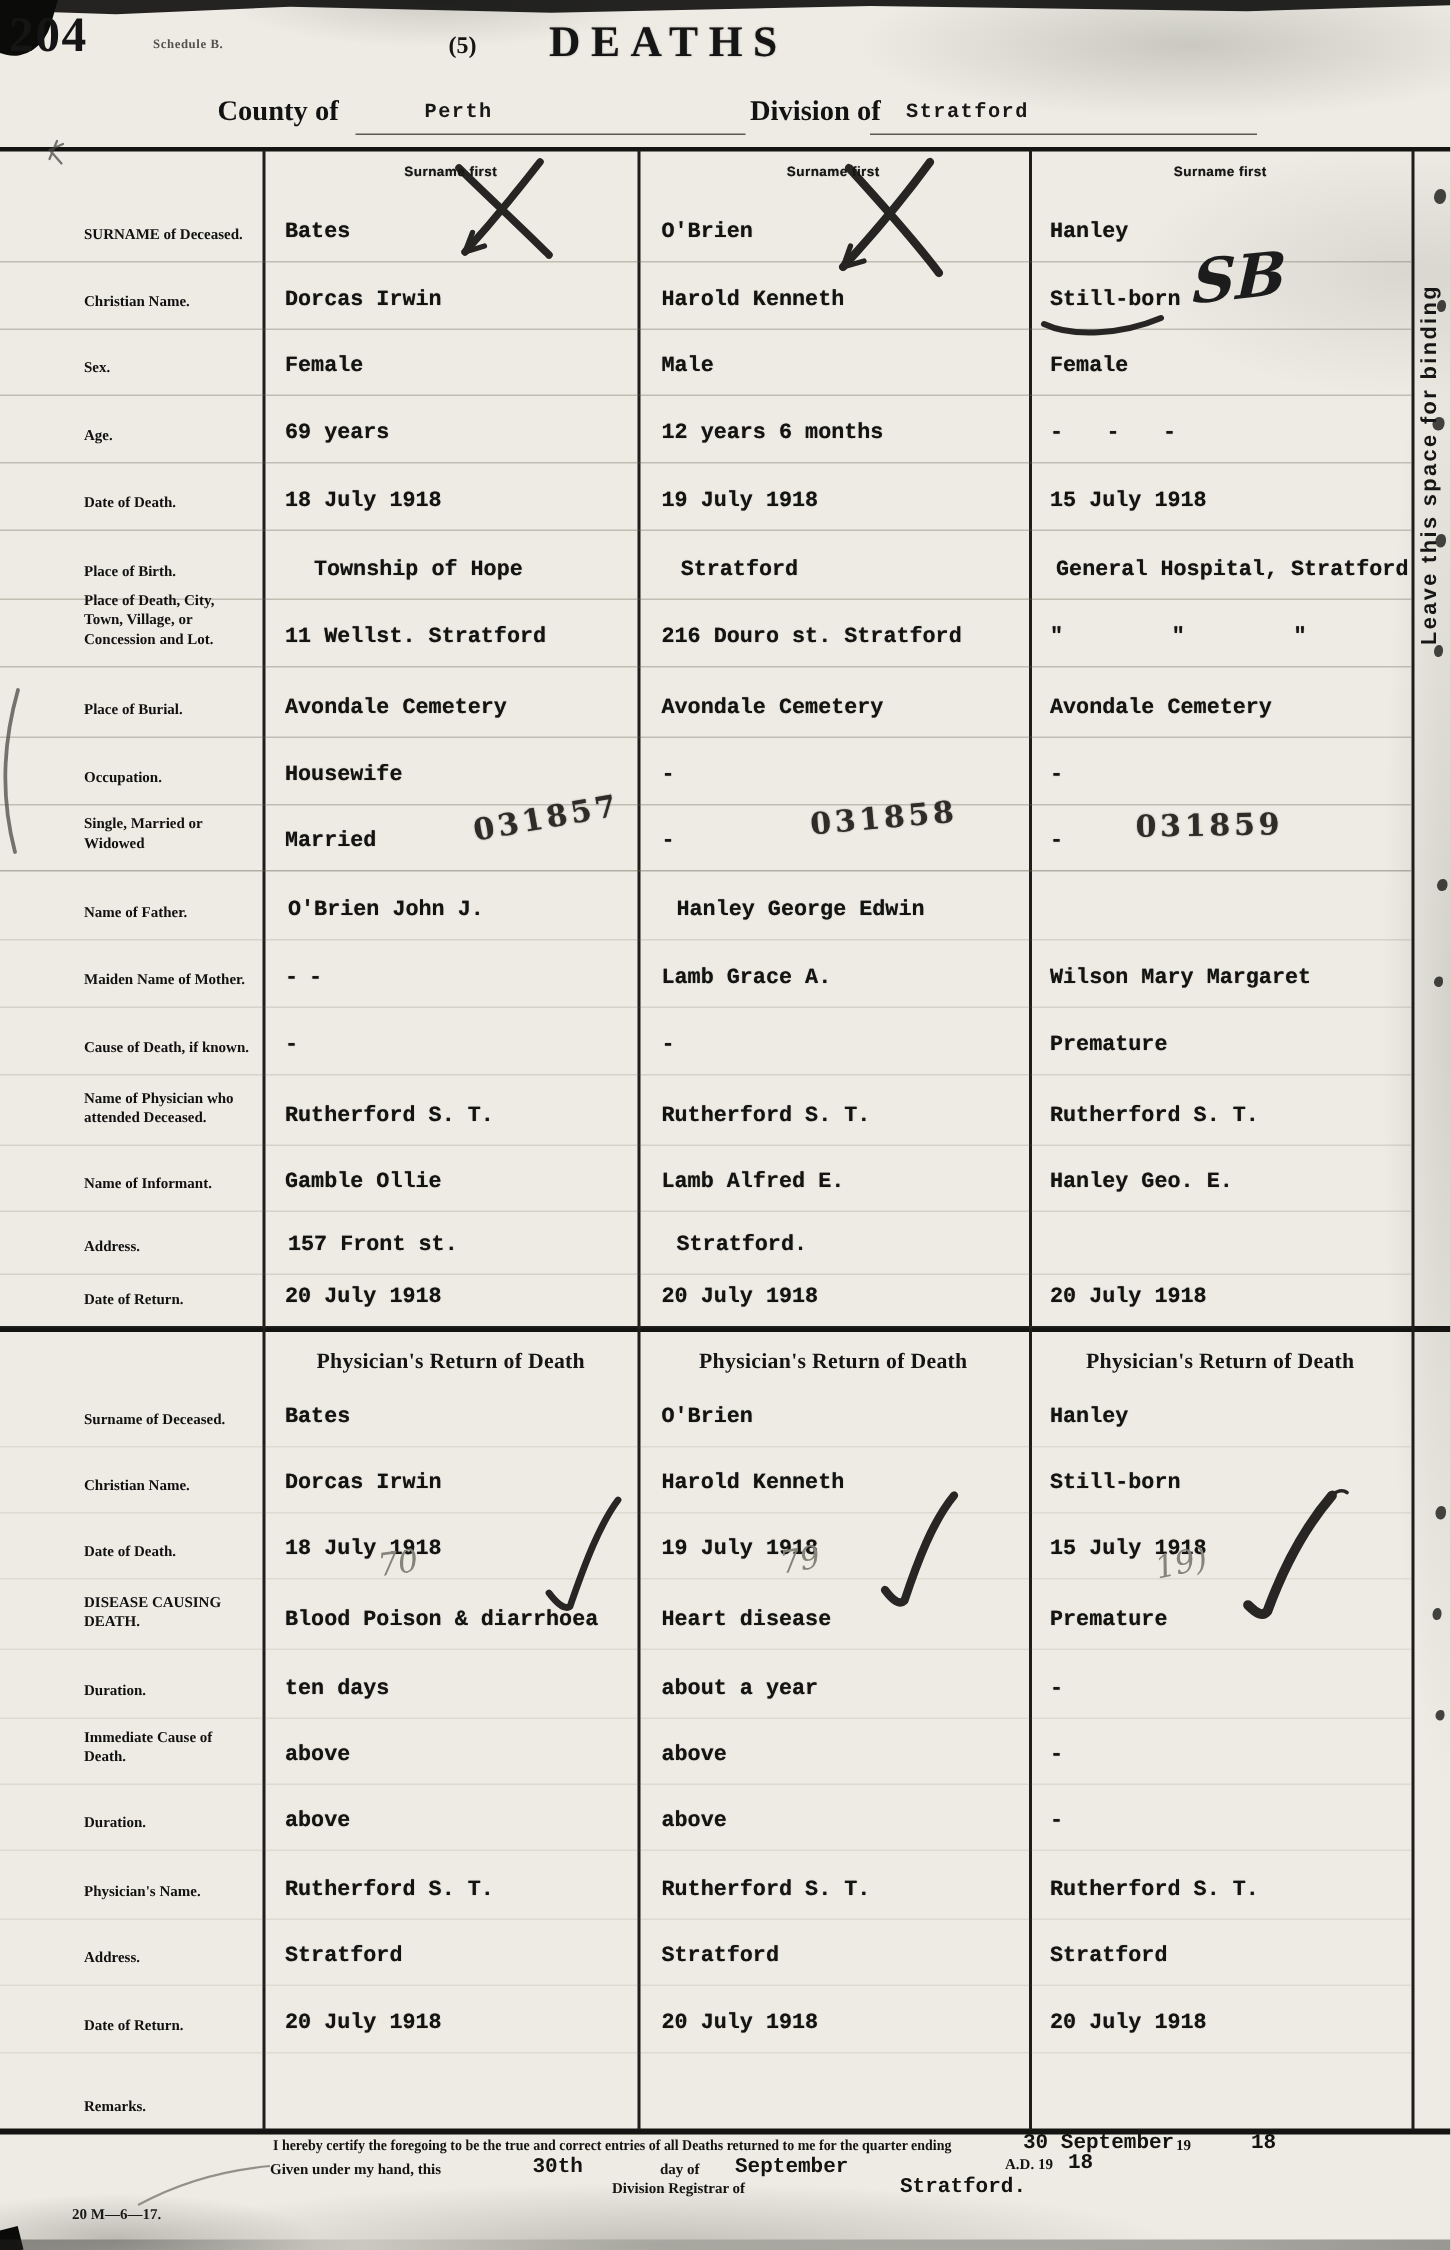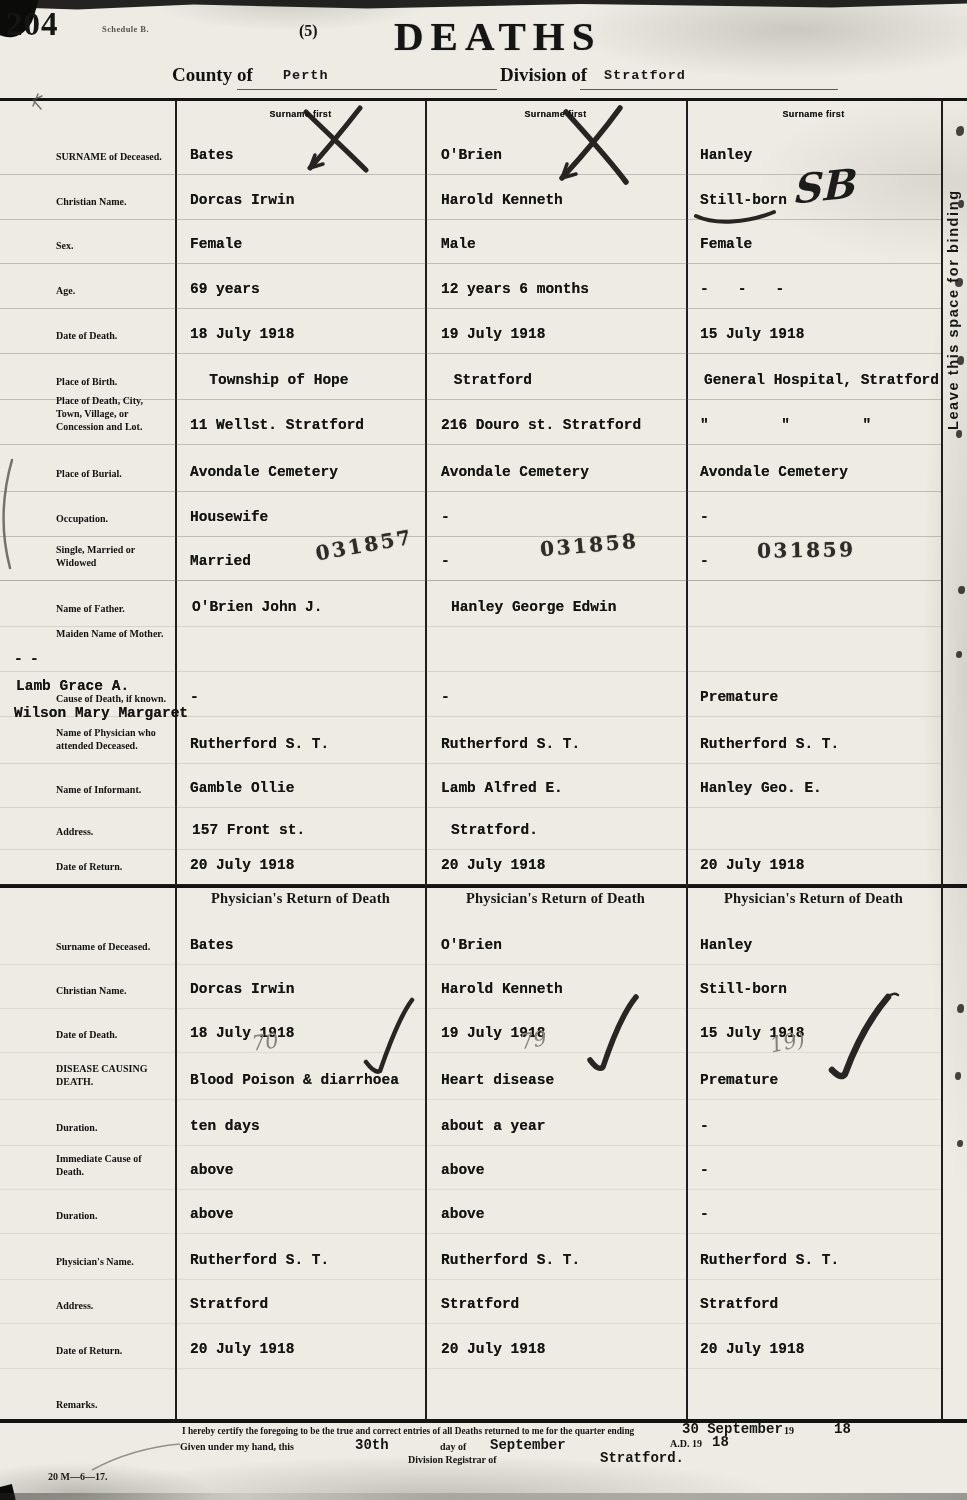--- a/index.html
+++ b/index.html
@@ -22,21 +22,21 @@
   .corner-tl{position:absolute;left:-8px;top:-12px;width:42px;height:50px;background:#0b0b0a;
     transform:rotate(16deg);border-radius:0 0 55% 12%;}
   .corner-bl{position:absolute;left:-4px;top:1486px;width:18px;height:16px;background:#0a0a09;transform:rotate(-14deg);}
   .edge-bottom{position:absolute;left:0;top:1493px;width:967px;height:7px;
     background:linear-gradient(to right, rgba(35,35,32,.45), rgba(110,110,100,.15) 25%, rgba(60,60,55,.28) 60%, rgba(25,25,22,.4));}
   .bdot{position:absolute;background:#131311;border-radius:60% 45% 55% 50%;opacity:.78;}
   
   .pageno{position:absolute;left:6px;top:6px;font-size:33px;font-weight:bold;letter-spacing:1px;}
   .schedule{position:absolute;left:102px;top:24px;font-size:8.5px;font-weight:bold;color:#2e2c28;opacity:.8;letter-spacing:.4px;}
   .sheetno{position:absolute;left:299px;top:22px;font-size:16px;font-weight:bold;}
-  .title{position:absolute;left:394px;top:12px;font-size:41px;font-weight:bold;letter-spacing:7px;
+  .title{position:absolute;left:366px;top:12px;font-size:29px;font-weight:bold;letter-spacing:7px;
     text-shadow:0 0 1px rgba(20,20,20,.5);}
   .hdr-lbl{position:absolute;font-size:19px;font-weight:bold;color:#121212;}
   .hdr-line{position:absolute;height:0;border-bottom:1.3px solid rgba(55,52,46,.8);}
   .hdr-typed{position:absolute;font-family:"Liberation Mono", monospace;font-weight:bold;font-size:13.5px;color:#181818;letter-spacing:1px;}
   
   .hline{position:absolute;left:0;background:#141412;}
   .vline{position:absolute;width:1.6px;background:#1e1d1b;}
   
   .tbl{position:absolute;left:0;width:941px;}
   .row{display:flex;align-items:stretch;box-sizing:border-box;}
@@ -44,21 +44,21 @@
   .lab{width:176px;padding:0 6px 11px 56px;font-size:10px;font-weight:bold;line-height:1.3;color:#111;}
   .val{font-family:"Liberation Mono", monospace;font-weight:bold;font-size:14.5px;color:#131312;
        white-space:nowrap;text-shadow:0 0 .6px rgba(10,10,10,.65);}
   .v1{width:249px;padding:0 2px 11px 14px;}
   .v2{width:261px;padding:0 2px 11px 16px;}
   .v3{width:255px;padding:0 2px 11px 14px;}
   .surcell{position:relative;}
   .sf{position:absolute;top:9px;left:50%;transform:translateX(-50%);
       font-family:"Liberation Sans", sans-serif;font-weight:bold;font-size:9px;color:#161616;letter-spacing:.3px;white-space:nowrap;}
   .s2head{display:flex;height:22px;}
-  .s2head .hcell{box-sizing:border-box;text-align:center;font-size:14.5px;font-weight:bold;padding-top:2px;
+  .s2head .hcell{box-sizing:border-box;text-align:center;font-size:14.5px;font-weight:bold;padding-top:12px;
       font-family:"Liberation Serif", serif;letter-spacing:.2px;}
   
   .binding{position:absolute;left:939px;top:95px;width:28px;height:430px;display:flex;align-items:center;justify-content:center;
     writing-mode:vertical-rl;transform:rotate(180deg);
     font-family:"Liberation Sans", sans-serif;font-weight:bold;font-size:14.5px;letter-spacing:1.6px;color:#161616;}
   
   .stamp{position:absolute;font-family:"DejaVu Serif", serif;font-weight:bold;font-size:20px;
     letter-spacing:2.5px;color:#2d2c29;text-shadow:0 0 1px rgba(45,45,42,.65);}
   .pencil{position:absolute;font-family:"DejaVu Serif", serif;font-style:italic;font-size:21px;color:#84847b;}
   .sbnote{position:absolute;left:795px;top:162px;font-family:"DejaVu Serif", serif;font-style:italic;font-weight:bold;
@@ -87,21 +87,21 @@
   <div class="bdot" style="left:956px;top:651px;width:6px;height:7px;"></div>
   <div class="bdot" style="left:957px;top:1004px;width:7px;height:9px;"></div>
   <div class="bdot" style="left:955px;top:1072px;width:6px;height:8px;"></div>
   <div class="bdot" style="left:957px;top:1140px;width:6px;height:7px;"></div>
 
   <div class="pageno">204</div>
   <div class="schedule">Schedule B.</div>
   <div class="sheetno">(5)</div>
   <div class="title">DEATHS</div>
 
-  <div class="hdr-lbl" style="left:145px;top:64px;margin-left:27px;">County of</div>
+  <div class="hdr-lbl" style="left:145px;top:64px;">County of</div>
   <div class="hdr-line" style="left:237px;top:89px;width:260px;"></div>
   <div class="hdr-typed" style="left:283px;top:68px;">Perth</div>
   <div class="hdr-lbl" style="left:500px;top:64px;">Division of</div>
   <div class="hdr-line" style="left:580px;top:89px;width:258px;"></div>
   <div class="hdr-typed" style="left:604px;top:68px;">Stratford</div>
 
   <div class="hline" style="top:98px;width:967px;height:2.5px;"></div>
   <div class="hline" style="top:884px;width:967px;height:3.5px;"></div>
   <div class="hline" style="top:1419px;width:967px;height:4px;"></div>
   <div class="vline" style="left:175px;top:100px;height:1320px;"></div>
@@ -177,21 +177,21 @@
         <div class="cell lab">Single, Married or Widowed</div>
         <div class="cell val v1">Married</div>
         <div class="cell val v2">-</div>
         <div class="cell val v3">-</div>
       </div>
       <div class="row" style="height: 46px; border-bottom: 1px solid rgba(105, 99, 87, 0.18);">
         <div class="cell lab">Name of Father.</div>
         <div class="cell val v2">O'Brien John J.</div>
         <div class="cell val v3">Hanley George Edwin</div>
       </div>
-      <div class="row" style="height: 45px; border-bottom: 1px solid rgba(105, 99, 87, 0.18); flex-direction: column;">
+      <div class="row" style="height: 45px; border-bottom: 1px solid rgba(105, 99, 87, 0.18);">
         <div class="cell lab">Maiden Name of Mother.</div>
         <div class="cell val v1">- -</div>
         <div class="cell val v2">Lamb Grace A.</div>
         <div class="cell val v3">Wilson Mary Margaret</div>
       </div>
       <div class="row" style="height: 45px; border-bottom: 1px solid rgba(105, 99, 87, 0.18);">
         <div class="cell lab">Cause of Death, if known.</div>
         <div class="cell val v1">-</div>
         <div class="cell val v2">-</div>
         <div class="cell val v3">Premature</div>

